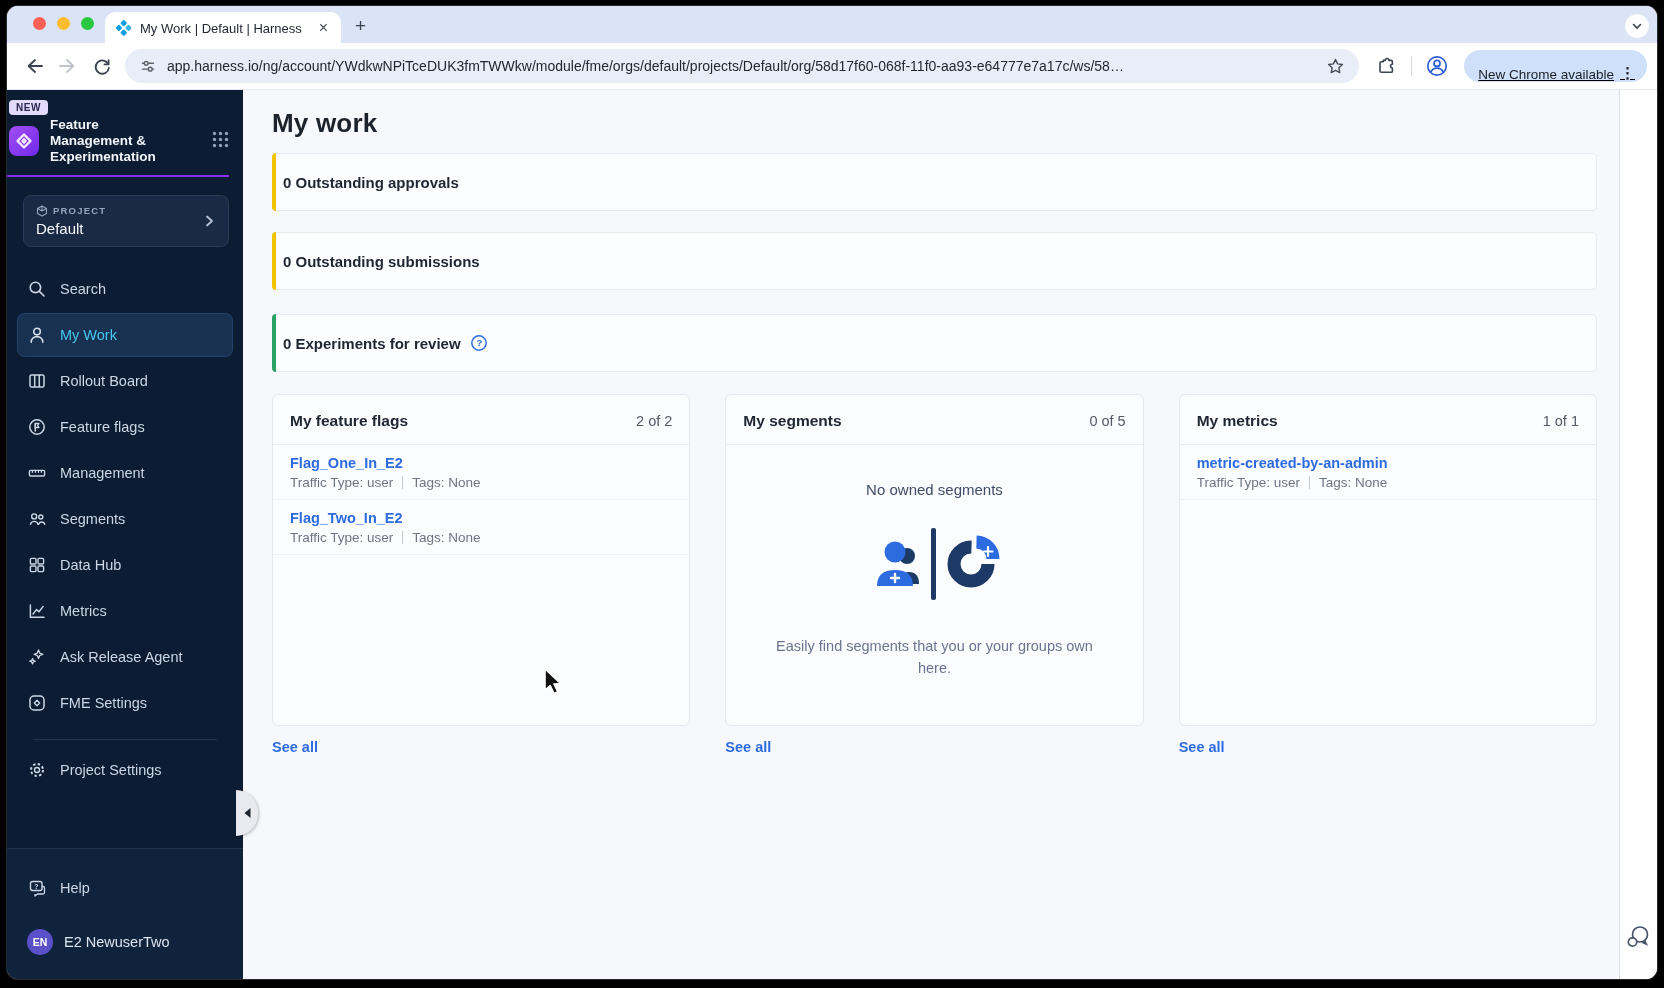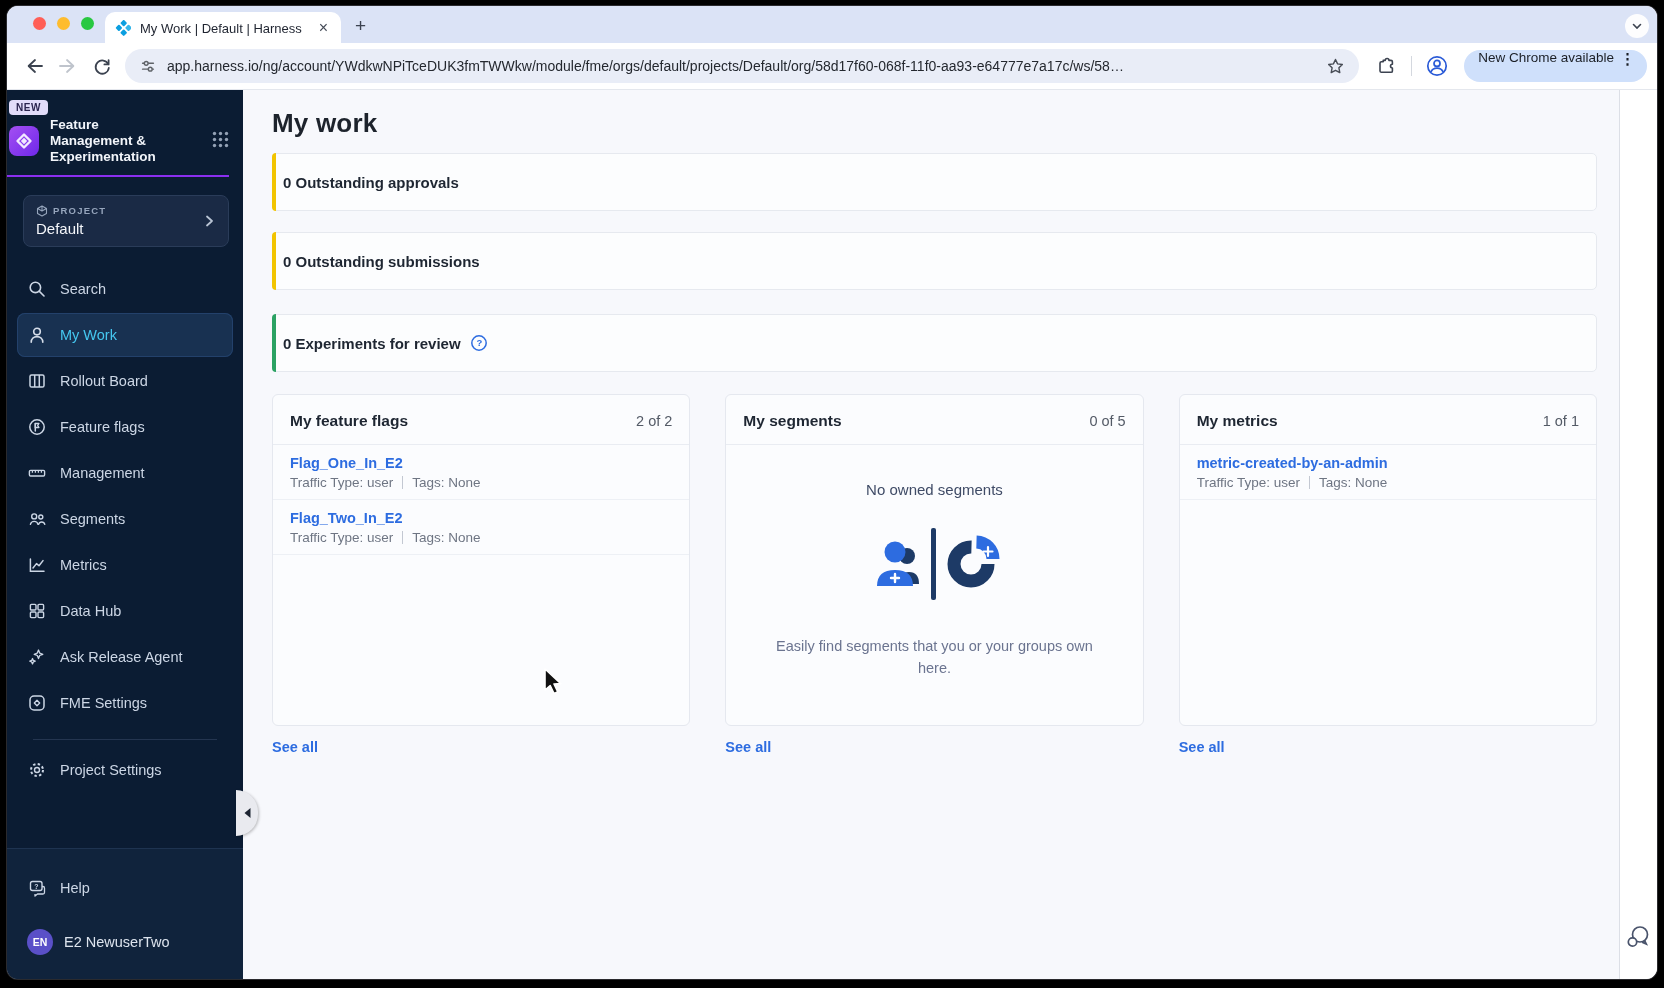--- a/index.html
+++ b/index.html
@@ -18,22 +18,22 @@
   .newtab{position:absolute;left:348px;top:9px;font-size:19px;color:#3c4350;}
   .tab-menu-circle{position:absolute;right:8px;top:8px;width:24px;height:24px;border-radius:50%;
        background:#fdfdfe;display:flex;align-items:center;justify-content:center;}
   
   .toolbar{height:47px;background:#fff;display:flex;align-items:center;flex:none;
            border-bottom:1px solid #e4e7ed;padding:0 10px;box-sizing:border-box;}
   .nav-btn{width:34px;height:34px;display:flex;align-items:center;justify-content:center;flex:none;}
   .urlbar{height:34px;background:#e9edf7;border-radius:17px;flex:1;margin:0 10px 0 6px;
           display:flex;align-items:center;padding:0 14px;box-sizing:border-box;min-width:0;}
   .url-text{font-size:14px;color:#24282f;white-space:nowrap;overflow:hidden;flex:1;margin-left:10px;}
-  .chip{height:32px;background:#cfe0fb;border-radius:16px;display:flex;align-items:flex-start;
-        padding:0 6px 0 14px;margin-left:10px;flex:none;}
+  .chip{height:32px;background:#cfe0fb;border-radius:16px;display:flex;align-items:flex-end;
+        padding:0 6px 0 14px;margin-left:10px;flex:none;text-decoration:underline;}
   .chip-label{font-size:13.5px;color:#1b1f26;font-weight:500;}
   .chip-dots{font-size:15px;color:#1b1f26;padding:0 6px;font-weight:700;}
   .tb-sep{width:1px;height:20px;background:#d4d8df;margin:0 8px;flex:none;}
   
   .appbody{flex:1;display:flex;min-height:0;}
   
   .sidebar{width:236px;background:#0b1c33;color:#ccd6e5;display:flex;flex-direction:column;
            flex:none;position:relative;}
   .sb-head{padding:7px 14px 0 0;position:relative;}
   .new-badge{display:inline-block;background:#e2dcfa;color:#2c2550;font-size:10px;font-weight:700;
@@ -301,38 +301,38 @@
                   <circle cx="13.8" cy="8" r="2"></circle>
                   <path d="M11.6 15.4 a3.2 3.2 0 0 1 6.2 0"></path>
                 </g>
               </svg>
           </span>
           <span class="nlabel">Segments</span>
         </div>
         <div class="nav-item">
           <span class="nicon">
             <svg width="20" height="20" viewBox="0 0 20 20">
-                <path d="M3.4 4 V16.2 H17" fill="none" stroke="#ccd6e5" stroke-width="1.5" stroke-linecap="round"></path>
-                <path d="M6 13 L9.5 8.6 L12 10.8 L16 5.6" fill="none" stroke="#ccd6e5" stroke-width="1.5" stroke-linecap="round" stroke-linejoin="round"></path>
-              </svg>
-          </span>
-          <span class="nlabel">Metrics</span>
-        </div>
-        <div class="nav-item">
-          <span class="nicon">
-            <svg width="20" height="20" viewBox="0 0 20 20">
                 <g fill="none" stroke="#ccd6e5" stroke-width="1.4">
                   <rect x="3.4" y="3.4" width="5.6" height="5.6" rx="1"></rect>
                   <rect x="11" y="3.4" width="5.6" height="5.6" rx="1"></rect>
                   <rect x="3.4" y="11" width="5.6" height="5.6" rx="1"></rect>
                   <rect x="11" y="11" width="5.6" height="5.6" rx="1"></rect>
                 </g>
               </svg>
           </span>
           <span class="nlabel">Data Hub</span>
+        </div>
+        <div class="nav-item">
+          <span class="nicon">
+            <svg width="20" height="20" viewBox="0 0 20 20">
+                <path d="M3.4 4 V16.2 H17" fill="none" stroke="#ccd6e5" stroke-width="1.5" stroke-linecap="round"></path>
+                <path d="M6 13 L9.5 8.6 L12 10.8 L16 5.6" fill="none" stroke="#ccd6e5" stroke-width="1.5" stroke-linecap="round" stroke-linejoin="round"></path>
+              </svg>
+          </span>
+          <span class="nlabel">Metrics</span>
         </div>
         <div class="nav-item">
           <span class="nicon">
             <svg width="20" height="20" viewBox="0 0 20 20">
                 <g fill="none" stroke="#ccd6e5" stroke-width="1.3" stroke-linejoin="round">
                   <path d="M11.5 3 l1.2 3.1 3.1 1.2 -3.1 1.2 -1.2 3.1 -1.2-3.1 -3.1-1.2 3.1-1.2 z"></path>
                   <path d="M5.5 11.5 l.8 1.9 1.9.8 -1.9.8 -.8 1.9 -.8-1.9 -1.9-.8 1.9-.8 z"></path>
                 </g>
               </svg>
           </span>

